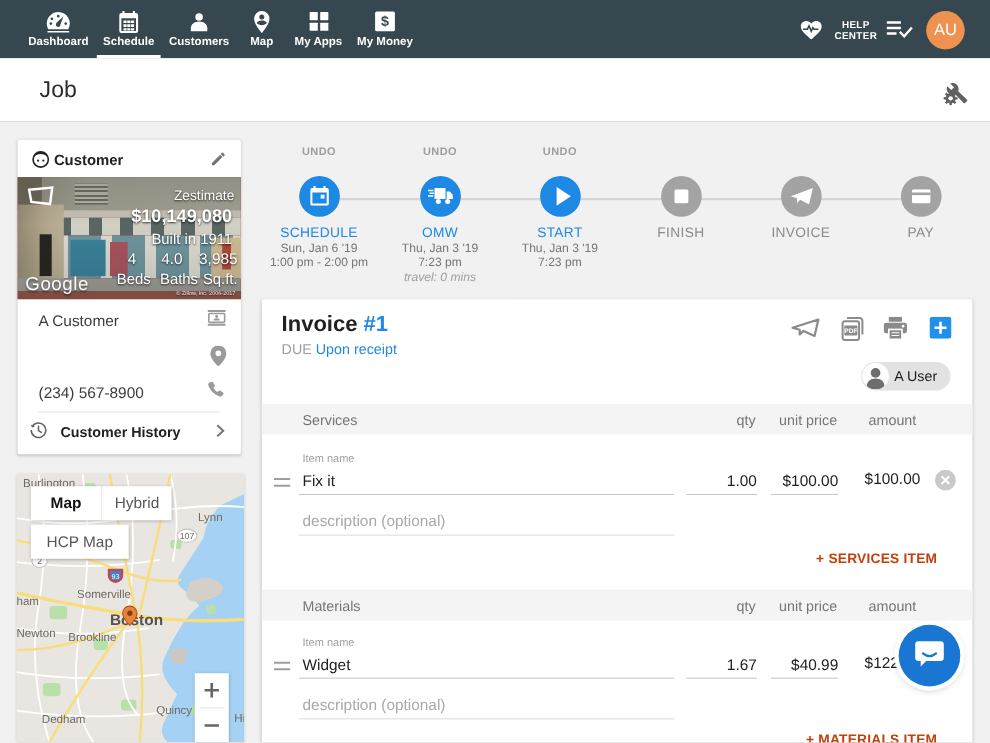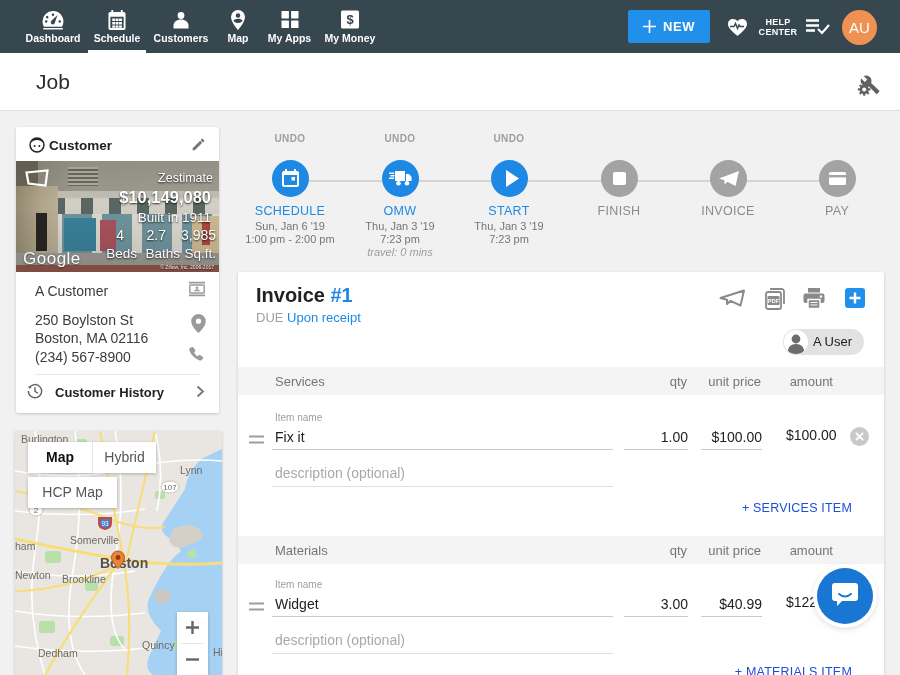--- a/index.html
+++ b/index.html
@@ -61,21 +61,21 @@
 #userchip .av { position:absolute; left:1px; top:1px; width:24px; height:24px; border-radius:50%; background:#fff; overflow:hidden; }
 .sechead { position:absolute; left:0; width:646px; height:28px; background:#f4f4f4; font-size:13px; color:#757575; }
 .sechead .sn { position:absolute; left:37px; top:7px;text-align:right; }
 .sechead .c1 { position:absolute; right:197px; top:7px; }
 .sechead .c2 { position:absolute; right:123px; top:7px; }
 .sechead .c3 { position:absolute; right:51px; top:7px; }
 .ilabel { position:absolute; font-size:10px; color:#9e9e9e;text-align:right; }
 .ival { position:absolute; font-size:14px; color:#212121; }
 .iline { position:absolute; height:1px; background:#c9c9c9; }
 .desc { position:absolute; font-size:14px; color:#a9a9a9; }
-.additem { position:absolute; font-size:12.5px; font-weight:normal; color:#1d4ed8; letter-spacing:0.2px; }
+.additem { position:absolute; font-size:12.5px; font-weight:bold; color:#c2410c; letter-spacing:0.2px; }
 .dragh { position:absolute; left:11px; width:15px; color:#9e9e9e; }
 
 
 #chat { position:absolute; left:817px; top:568px; width:56px; height:56px; border-radius:50%; background:#1976d2; box-shadow:0 0 0 4px #fff, 0 2px 8px rgba(0,0,0,0.35); }
 </style>
 </head>
 <body>
 
 <div id="nav">
   <div class="navitem" style="left:18px; width:70px;">
@@ -115,23 +115,20 @@
   </div>
   <div class="navitem" style="left:317px; width:66px;">
     <span class="ic"><svg width="19" height="19" viewBox="0 0 19 19">
           <rect x="0.5" y="0.5" width="18" height="18" rx="1.5" fill="#fff"></rect>
           <text x="9.5" y="14" font-size="13" font-weight="bold" fill="#37474f" text-anchor="middle" font-family="Liberation Sans">$</text>
         </svg></span>
     <div class="lb">My Money</div>
   </div>
   <div class="navunder"></div>
 
-  <div id="newbtn"><svg width="13" height="13" viewBox="0 0 13 13" style="vertical-align:-2px; margin-right:7px;">
-        <path d="M6.5 0v13M0 6.5h13" stroke="#fff" stroke-width="1.6"></path>
-      </svg>NEW</div>
   <svg class="abs" style="left:727px; top:17px;" width="21" height="19" viewBox="0 0 21 19" fill="#fff">
       <path d="M10.5 19l-1.4-1.3C4 13.2 1 10.4 1 6.9 1 4.1 3.2 2 6 2c1.7 0 3.4.9 4.5 2.3C11.6 2.9 13.3 2 15 2c2.8 0 5 2.1 5 4.9 0 3.5-3 6.3-8.1 10.8L10.5 19z"></path>
       <path d="M3 9.5h4l1.5-3 2 5 1.5-3.5 1 1.5h4" stroke="#37474f" stroke-width="1.4" fill="none"></path>
     </svg>
   <div id="helptxt">HELP CENTER</div>
   <svg class="abs" style="left:806px; top:19px;" width="26" height="17" viewBox="0 0 26 17">
       <path d="M0 1.5h13M0 6.5h13M0 11.5h9" stroke="#fff" stroke-width="2.4"></path>
       <path d="M12 10l4 4 7-8" stroke="#fff" stroke-width="2.2" fill="none"></path>
     </svg>
   <div id="avatar">AU</div>
@@ -189,39 +186,38 @@
     <div class="abs" style="left:0;top:104px;width:203px;height:7px;background:#95564a;"></div>
     <div class="abs" style="left:0;top:0;width:203px;height:111px;background:linear-gradient(180deg,rgba(50,50,45,0.18),rgba(40,40,40,0.06) 40%,rgba(30,30,30,0.18) 95%);"></div>
     <svg class="abs" style="left:8px; top:8px;" width="26" height="18" viewBox="0 0 26 18" fill="none" stroke="#fff" stroke-width="2.2">
         <path d="M2.5 3.5 23.5 1.5 21.5 16.5 4.5 14.5z" transform="skewY(0)"></path>
       </svg>
     <div class="ov" style="top:10px; right:6px; font-size:12.5px;">Zestimate</div>
     <div class="ov" style="top:27px; right:8px; font-size:16.5px; font-weight:bold;">$10,149,080</div>
     <div class="ov" style="top:49px; right:8px; font-size:13.5px;text-align:center;">Built in 1911</div>
     <div class="ov" style="top:66px; right:0; left:0; font-size:14px;">
         <span class="abs" style="right:95px;">4</span>
-        <span class="abs" style="right:53px;">2.7</span>
+        <span class="abs" style="right:53px;">4.0</span>
         <span class="abs" style="right:3px;">3,985</span>
       </div>
     <div class="ov" style="top:85px; right:0; left:0; font-size:13.5px;">
         <span class="abs" style="right:82px;">Beds</span>
         <span class="abs" style="right:39px;">Baths</span>
         <span class="abs" style="right:3px;">Sq.ft.</span>
       </div>
     <div id="google">Google</div>
     <div id="zillow">© Zillow, Inc. 2006-2017</div>
   </div>
   <div class="crow" style="top:156px;">A Customer</div>
   <svg class="cico" style="top:153px;" width="18" height="18" viewBox="0 0 20 20" fill="#9a9a9a">
       <path d="M1 2h18v2H1zM1 16h18v2H1z"></path>
       <rect x="2" y="5.5" width="16" height="9" rx="1" fill="none" stroke="#9a9a9a" stroke-width="1.6"></rect>
       <circle cx="10" cy="8.6" r="1.5"></circle>
       <path d="M6.8 12.6c0-1.4 1.4-2.2 3.2-2.2s3.2.8 3.2 2.2z"></path>
     </svg>
-  <div class="crow" style="top:184px; line-height:18px;">250 Boylston St<br>Boston, MA 02116</div>
   <svg class="cico" style="top:187px;" width="15" height="19" viewBox="0 0 15 19" fill="#9a9a9a">
       <path d="M7.5 0A7.3 7.3 0 0 0 .2 7.3C.2 12.8 7.5 19 7.5 19s7.3-6.2 7.3-11.7A7.3 7.3 0 0 0 7.5 0zm0 9.8a2.6 2.6 0 1 1 0-5.2 2.6 2.6 0 0 1 0 5.2z"></path>
     </svg>
   <div class="crow" style="top:222px;">(234) 567-8900</div>
   <svg class="cico" style="top:219px;" width="18" height="18" viewBox="0 0 20 20" fill="#9a9a9a">
       <path d="M4 1.5c.6-.6 1.6-.5 2.1.2l1.8 2.5c.4.6.3 1.4-.2 1.9l-1 1c1 1.9 2.4 3.4 4.2 4.3l1-1c.5-.5 1.3-.6 1.9-.2l2.5 1.8c.7.5.8 1.5.2 2.1l-1.3 1.4c-.6.6-1.5.8-2.3.5-5.6-2-9.7-6.1-11.4-11.5-.3-.8 0-1.7.6-2.2z"></path>
     </svg>
   <div id="custdiv"></div>
   <svg class="abs" style="left:11px; top:256px;" width="16" height="16" viewBox="0 0 16 16" fill="none" stroke="#616161" stroke-width="1.4">
       <path d="M2.2 5A6.6 6.6 0 1 1 1.4 8"></path>
@@ -440,21 +436,21 @@
       <span class="c1">qty</span>
       <span class="c2">unit price</span>
       <span class="c3">amount</span>
     </div>
   <div class="ilabel" style="left:37px; top:307px;">Item name</div>
   <div class="dragh" style="top:325px;"><svg width="15" height="9" viewBox="0 0 15 9">
         <path d="M0 1.5h15M0 7.5h15" stroke="#9e9e9e" stroke-width="1.8"></path>
       </svg></div>
   <div class="ival" style="left:37px; top:324px;">Widget</div>
   <div class="iline" style="left:34px; top:344px; width:341px;"></div>
-  <div class="ival" style="top:324px; left:386px; width:64px; text-align:right;">3.00</div>
+  <div class="ival" style="top:324px; left:386px; width:64px; text-align:right;">1.67</div>
   <div class="iline" style="left:386px; top:344px; width:64px;"></div>
   <div class="ival" style="top:324px; left:463px; width:61px; text-align:right;">$40.99</div>
   <div class="iline" style="left:463px; top:344px; width:61px;"></div>
   <div class="ival" style="top:322px; left:548px; width:47px; text-align:right;">$122.97</div>
   <div class="desc" style="left:37px; top:360px;">description (optional)</div>
   <div class="iline" style="left:34px; top:381px; width:341px; background:#dedede;"></div>
   <div class="additem" style="top:393px; right:32px;">+ MATERIALS ITEM</div>
 </div>
 
 <div id="chat">

